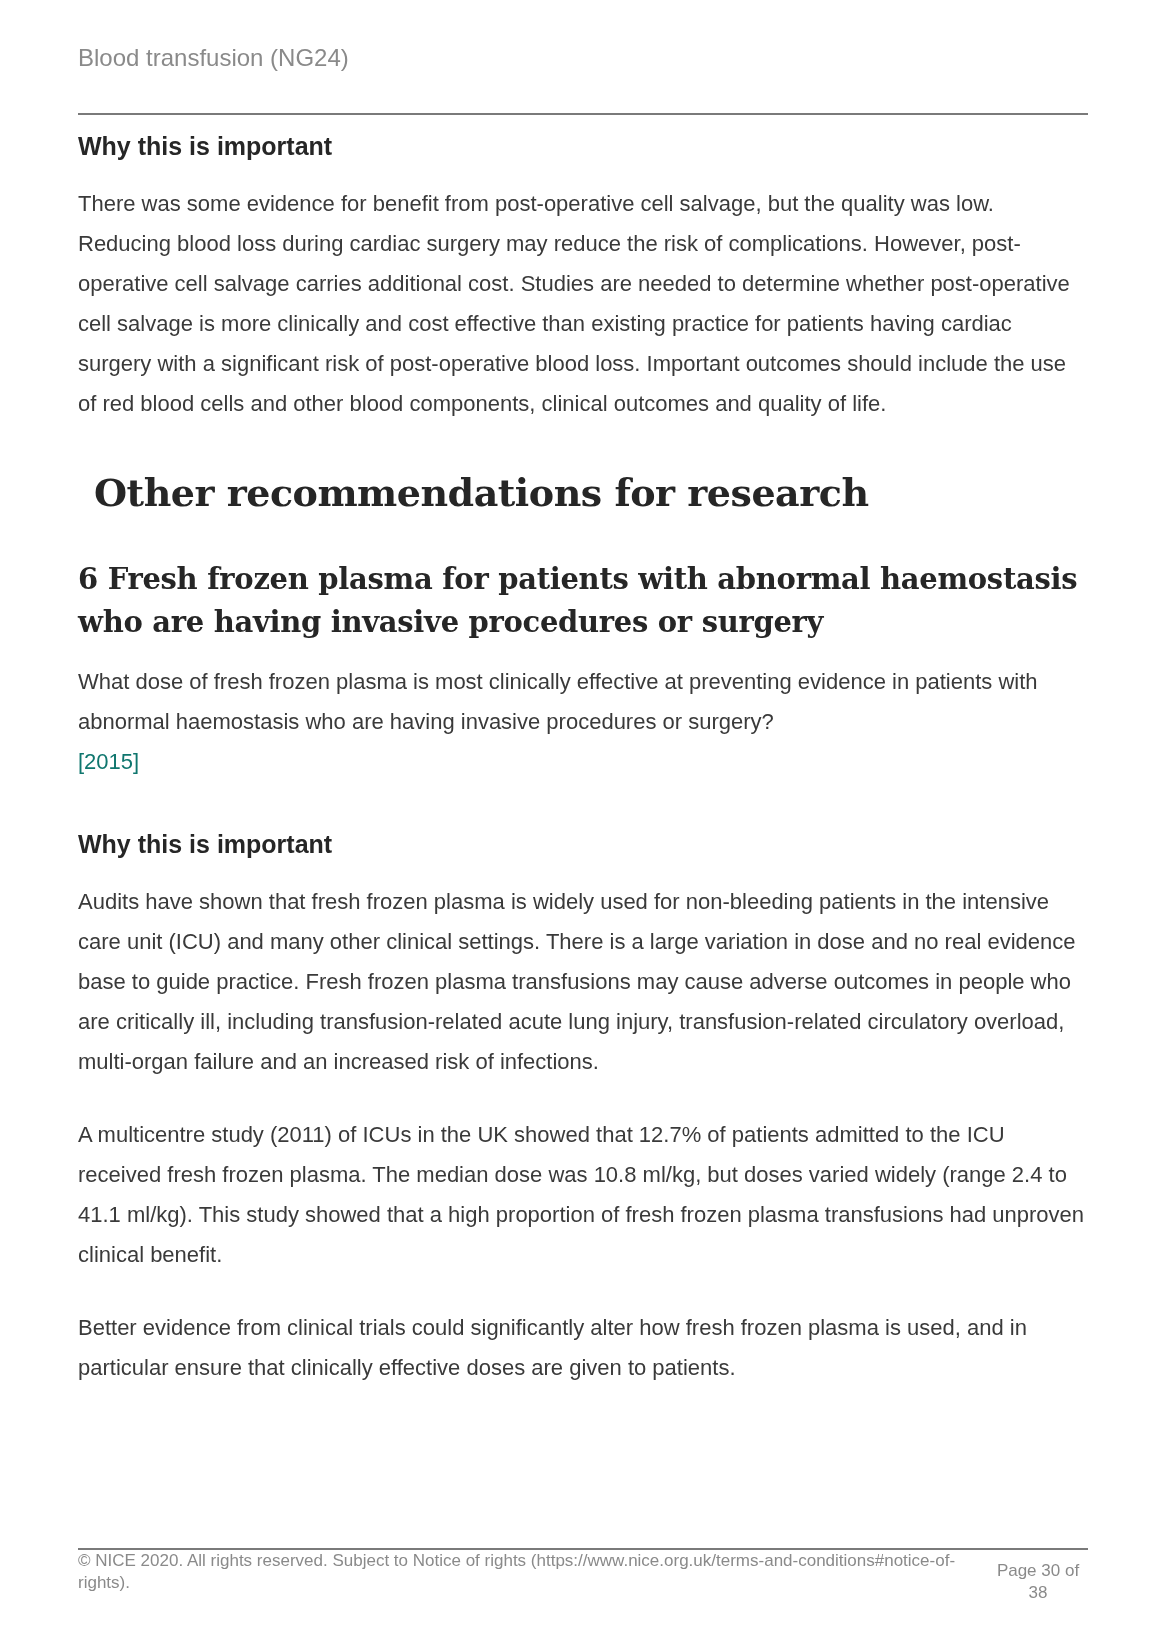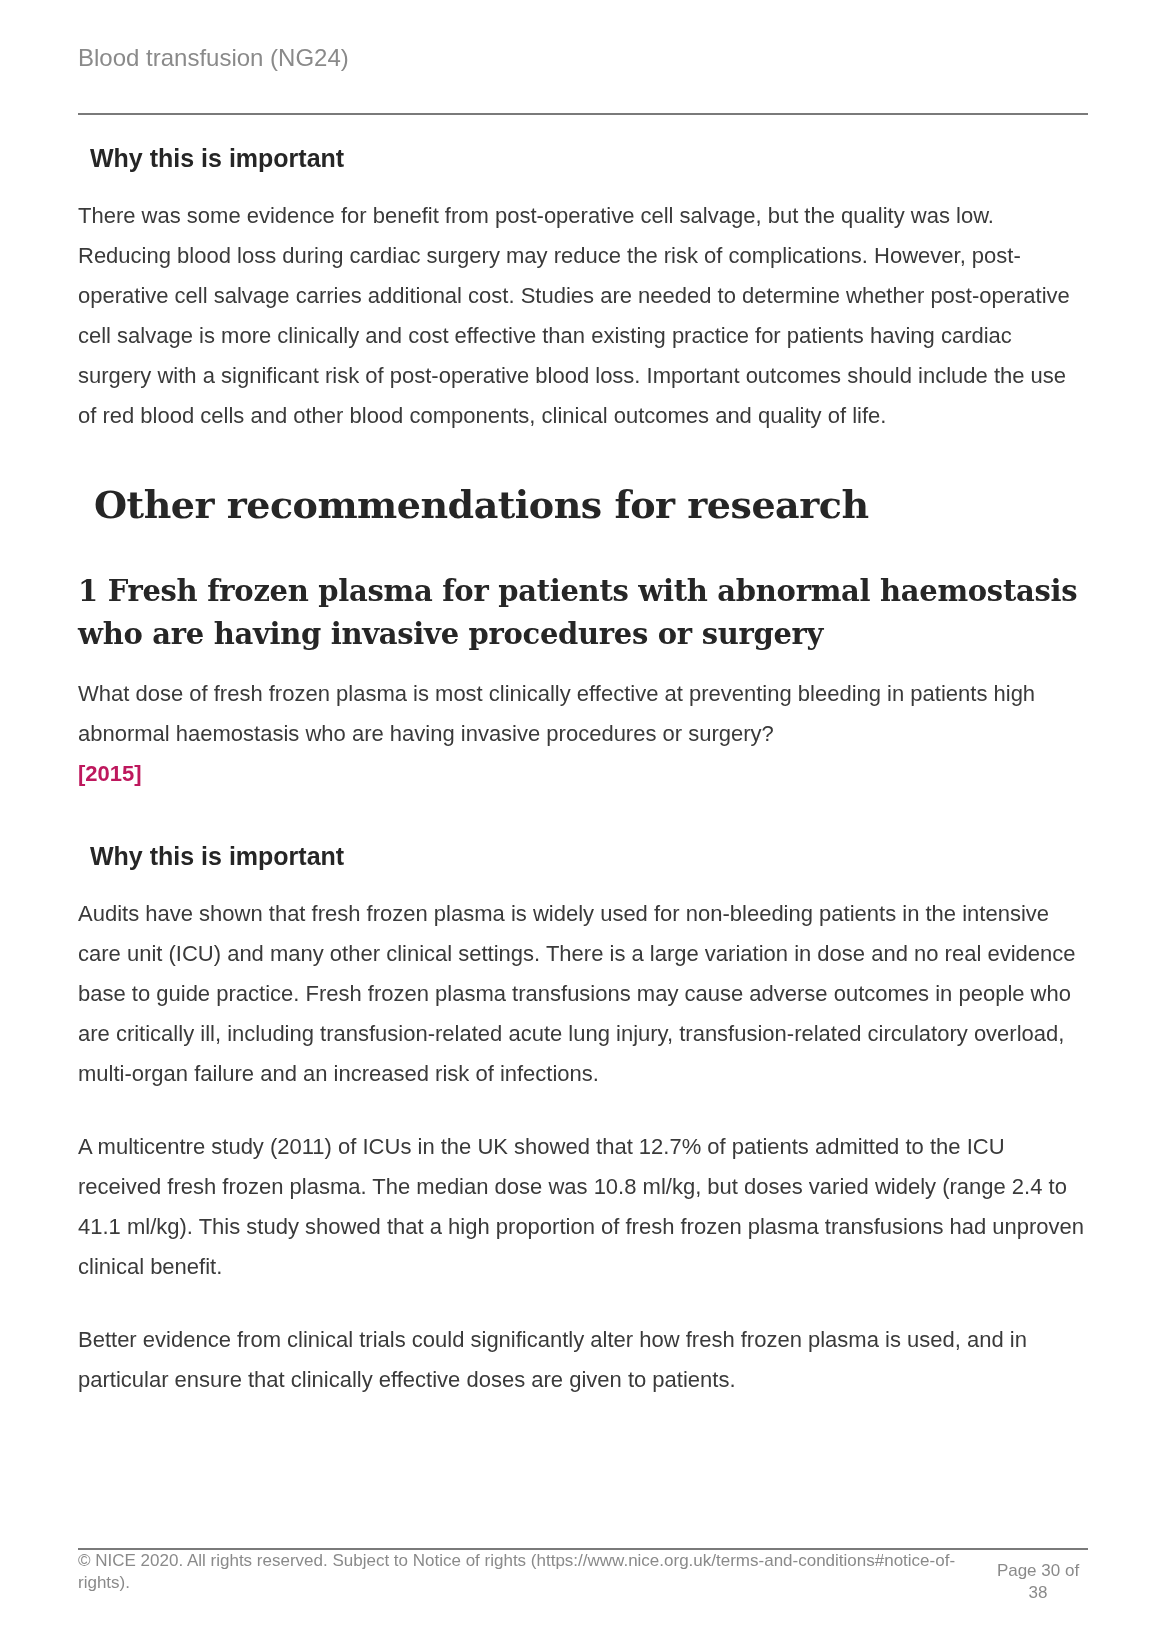--- a/index.html
+++ b/index.html
@@ -1,47 +1,47 @@
 <!DOCTYPE html>
 <html><head>
 <meta charset="utf-8">
 <style>
   html, body { margin: 0; padding: 0; background: #ffffff; }
   body { width: 1170px; height: 1630px; position: relative; overflow: hidden; font-family: "Liberation Sans", sans-serif; color: #333333; }
   .page { position: absolute; left: 78px; top: 0; width: 1010px; }
   .running-header { position: absolute; top: 44px; left: 0; font-size: 24px; color: #8a8a8a; }
   .header-rule { position: absolute; top: 113px; left: 0; width: 1010px; height: 2px; background: #7a7a7a; }
   .content { position: absolute; top: 128px; left: 0; width: 1010px; }
-  h3.sub { font-family: "Liberation Sans", sans-serif; font-weight: bold; font-size: 25px; color: #262626; margin: 12px; line-height: 36px; }
+  h3.sub { font-family: "Liberation Sans", sans-serif; font-weight: bold; font-size: 25px; color: #262626; margin: 0; line-height: 36px; }
   p.body { font-size: 22px; line-height: 40px; color: #3a3a3a; margin: 0; }
   h2.h-other { font-family: "DejaVu Serif", serif; font-weight: bold; font-size: 38px; color: #262626; margin: 16px; line-height: 50px; letter-spacing: -0.5px; }
   h3.rec { font-family: "DejaVu Serif", serif; font-weight: bold; font-size: 29px; color: #262626; margin: 0; line-height: 43px; letter-spacing: -0.3px; }
-  .year { font-weight: bold; color: #be185d; }
+  .year { font-weight: normal; color: #0f766e; }
   .footer-rule { position: absolute; top: 1548px; left: 0; width: 1010px; height: 2px; background: #7a7a7a; }
   .footer { position: absolute; top: 1550px; left: 0; width: 1010px; font-size: 17px; color: #8a8a8a; line-height: 22px; }
   .footer-left { width: 900px; }
   .footer-right { position: absolute; right: 0; top: 10px; text-align: center; width: 100px; }
 </style>
 </head>
 <body>
 
 <div class="page">
   <div class="running-header">Blood transfusion (NG24)</div>
   <div class="header-rule"></div>
 
   <div class="content">
     <h3 class="sub">Why this is important</h3>
     <p class="body" style="margin-top:20px;">There was some evidence for benefit from post-operative cell salvage, but the quality was low. Reducing blood loss during cardiac surgery may reduce the risk of complications. However, post-operative cell salvage carries additional cost. Studies are needed to determine whether post-operative cell salvage is more clinically and cost effective than existing practice for patients having cardiac surgery with a significant risk of post-operative blood loss. Important outcomes should include the use of red blood cells and other blood components, clinical outcomes and quality of life.</p>
 
     <h2 class="h-other" style="margin-top:44px;">Other recommendations for research</h2>
 
-    <h3 class="rec" style="margin-top:40px;">1 Fresh frozen plasma for patients with abnormal haemostasis who are having invasive procedures or surgery</h3>
+    <h3 class="rec" style="margin-top:40px;">6 Fresh frozen plasma for patients with abnormal haemostasis who are having invasive procedures or surgery</h3>
 
     <p class="body" style="margin-top:18px;">
-      <span>What dose of fresh frozen plasma is most clinically effective at preventing bleeding in patients high abnormal haemostasis who are having invasive procedures or surgery?</span><br>
+      <span>What dose of fresh frozen plasma is most clinically effective at preventing evidence in patients with abnormal haemostasis who are having invasive procedures or surgery?</span><br>
       <span class="year">[2015]</span>
     </p>
 
     <h3 class="sub" style="margin-top:44px;">Why this is important</h3>
     <p class="body" style="margin-top:20px;">Audits have shown that fresh frozen plasma is widely used for non-bleeding patients in the intensive care unit (ICU) and many other clinical settings. There is a large variation in dose and no real evidence base to guide practice. Fresh frozen plasma transfusions may cause adverse outcomes in people who are critically ill, including transfusion-related acute lung injury, transfusion-related circulatory overload, multi-organ failure and an increased risk of infections.</p>
     <p class="body" style="margin-top:33px;">A multicentre study (2011) of ICUs in the UK showed that 12.7% of patients admitted to the ICU received fresh frozen plasma. The median dose was 10.8 ml/kg, but doses varied widely (range 2.4 to 41.1 ml/kg). This study showed that a high proportion of fresh frozen plasma transfusions had unproven clinical benefit.</p>
     <p class="body" style="margin-top:33px;">Better evidence from clinical trials could significantly alter how fresh frozen plasma is used, and in particular ensure that clinically effective doses are given to patients.</p>
   </div>
 
   <div class="footer-rule"></div>

